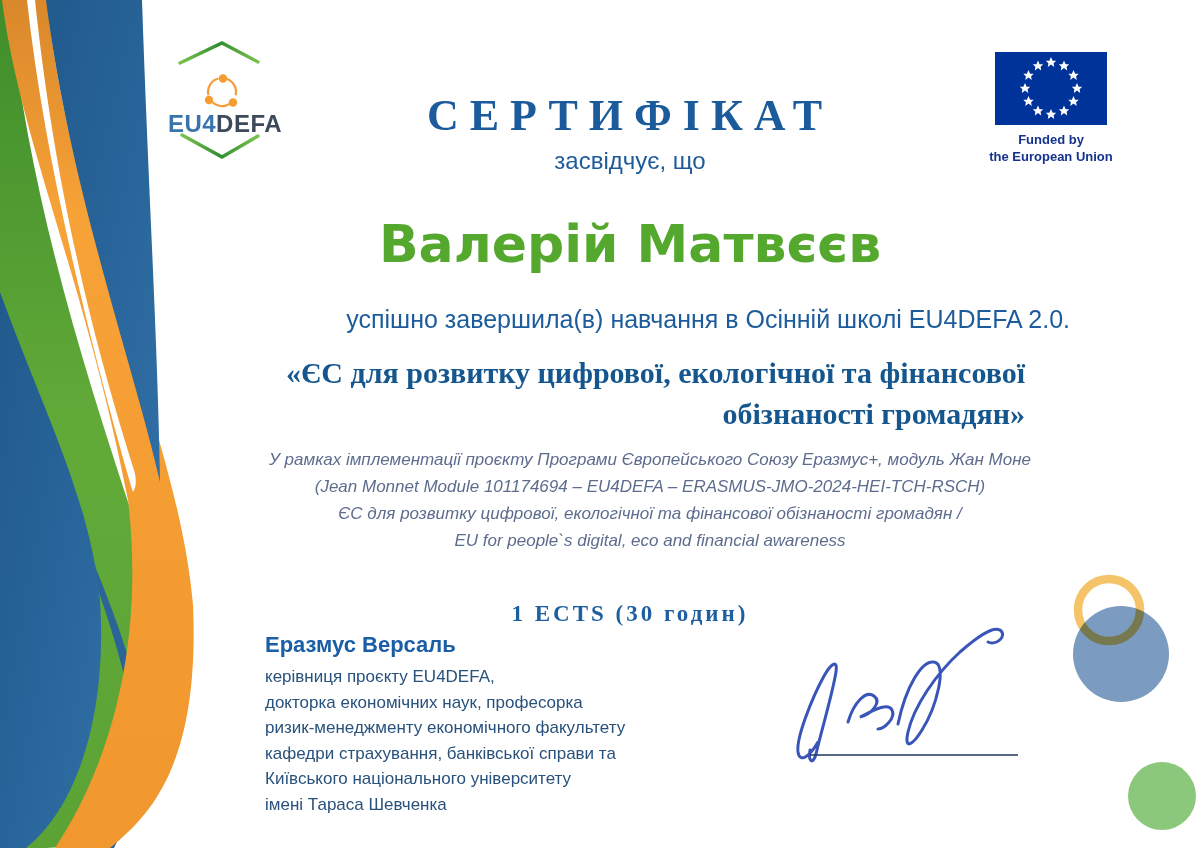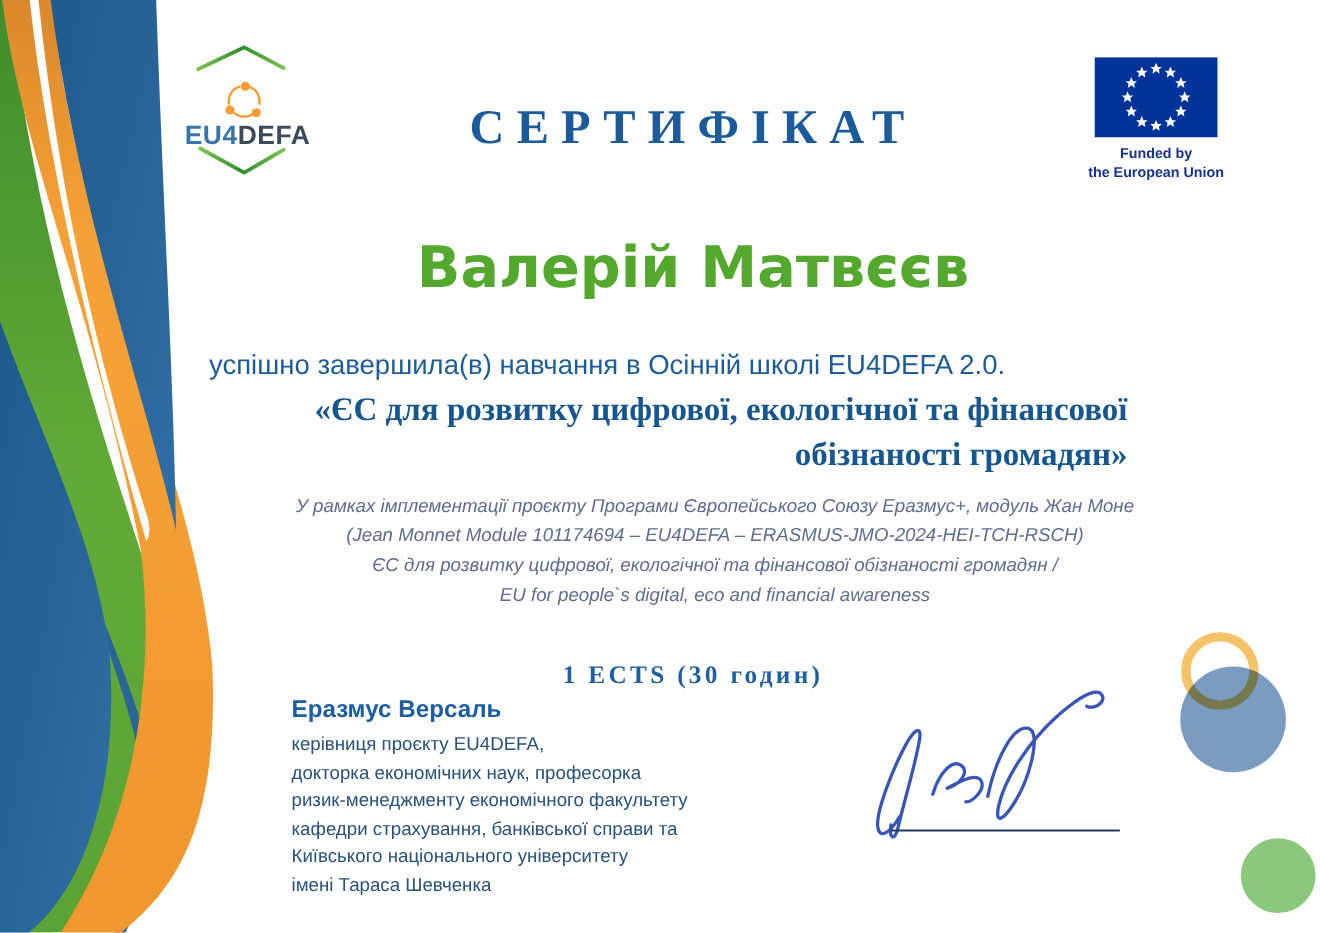--- a/index.html
+++ b/index.html
@@ -16,21 +16,21 @@
   .logo-eu4{color:#3a74ad;margin-top:44px;}
   .logo-defa{color:#3d4a5a;}
   
   .title{left:300px;top:90px;width:660px;text-align:center;
          font-family:"Liberation Serif",serif;font-weight:bold;font-size:44px;
          letter-spacing:11px;color:#1b5a9b;}
   .subtitle{left:300px;top:147px;width:660px;text-align:center;
             font-size:24px;color:#1d5a99;}
   .name{left:170px;top:214px;width:920px;text-align:center;
         font-family:"DejaVu Sans",sans-serif;font-weight:bold;font-size:52px;color:#55a82e;}
-  .completion{left:190px;top:318px;width:880px;text-align:left;
+  .completion{left:190px;top:305px;width:880px;text-align:right;
               font-size:25px;color:#1d5c9c;}
   .course{left:225px;top:352px;width:800px;text-align:right;
           font-family:"Liberation Serif",serif;font-weight:bold;font-size:30px;
           line-height:41px;color:#15568f;}
   .program{left:190px;top:446px;width:920px;text-align:center;
            font-style:italic;font-size:17px;line-height:27px;color:#5e6c8e;}
   .dates{left:300px;top:570px;width:660px;text-align:center;
          font-family:"Liberation Serif",serif;font-weight:bold;font-size:23px;
          letter-spacing:3px;color:#1e5f9f;}
   .credits{left:300px;top:601px;width:660px;text-align:center;
@@ -98,20 +98,21 @@
       <polyline points="32,103 72,125 108,104" fill="none" stroke="url(#gChev)" stroke-width="3.4" stroke-linecap="round"></polyline>
       <circle cx="72" cy="60" r="14" fill="none" stroke="#f59d33" stroke-width="2.2" stroke-dasharray="21.5 7.8" transform="rotate(-75 72 60)"></circle>
       <circle cx="73" cy="46.5" r="4.2" fill="#f59d33"></circle>
       <circle cx="59" cy="68" r="4.2" fill="#f59d33"></circle>
       <circle cx="83" cy="70.5" r="4.2" fill="#f59d33"></circle>
     </svg>
     <div class="logo-text"><span class="logo-eu4">EU4</span><span class="logo-defa">DEFA</span></div>
   </div>
 
   <div class="abs title">СЕРТИФІКАТ</div>
+  <div class="abs subtitle">засвідчує, що</div>
   <div class="abs name">Валерій Матвєєв</div>
   <div class="abs completion">успішно завершила(в) навчання в Осінній школі EU4DEFA 2.0.</div>
   <div class="abs course">«ЄС для розвитку цифрової, екологічної та фінансової обізнаності громадян»</div>
 
   <div class="abs program">
     <div>У рамках імплементації проєкту Програми Європейського Союзу Еразмус+, модуль Жан Моне</div>
     <div>(Jean Monnet Module 101174694 – EU4DEFA – ERASMUS-JMO-2024-HEI-TCH-RSCH)</div>
     <div>ЄС для розвитку цифрової, екологічної та фінансової обізнаності громадян /</div>
     <div>EU for people`s digital, eco and financial awareness</div>
   </div>

